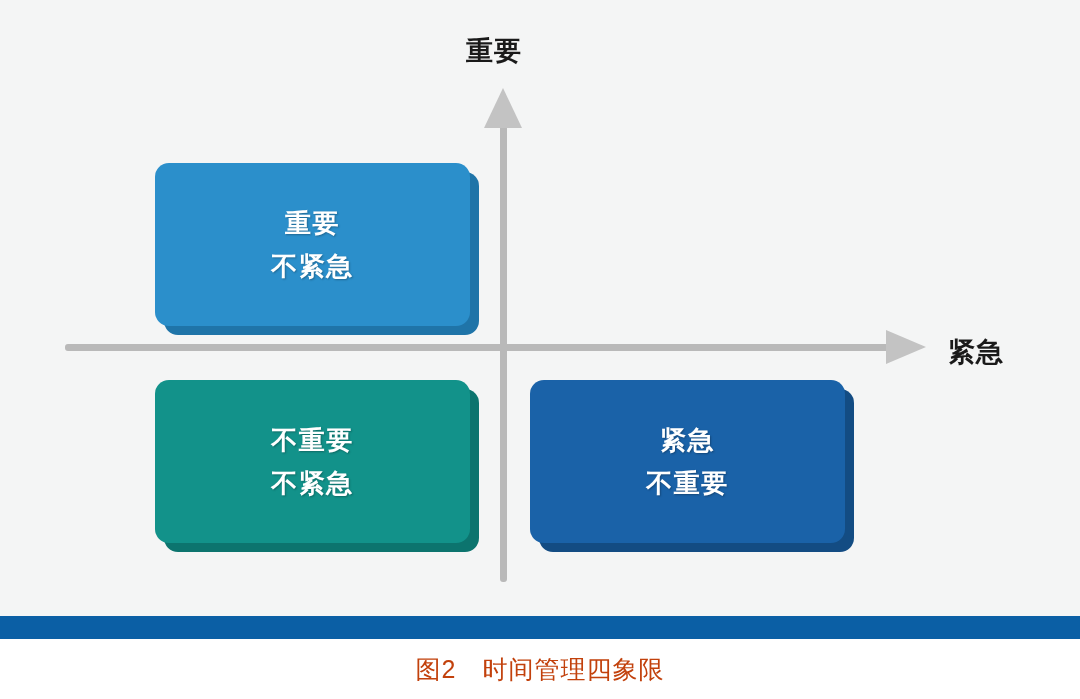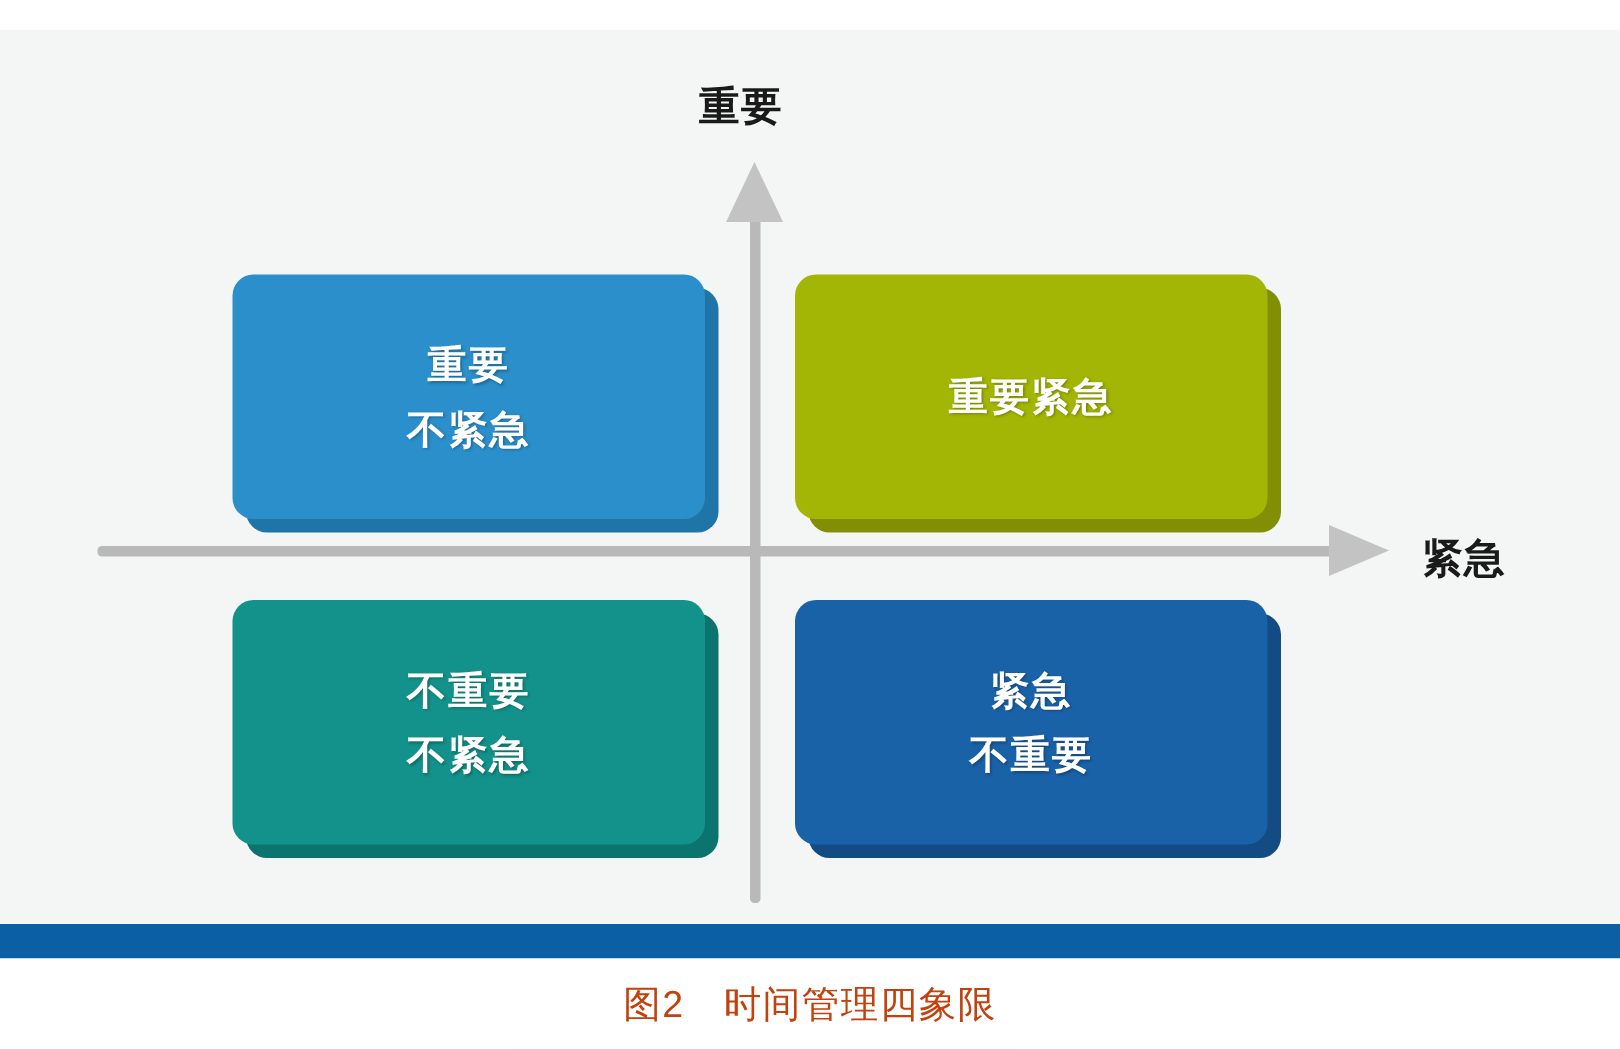--- a/index.html
+++ b/index.html
@@ -163,43 +163,37 @@
     color: #c2410c;
     letter-spacing: 1px;
     white-space: pre;
   }
 </style>
 </head>
 <body>
 
 <div id="figure-root">
 
-  <div class="diagram-plate" style="background: rgb(244, 245, 245); margin-top: 20px;">
+  <div class="diagram-plate" style="background: rgb(244, 245, 245);">
 
     <div class="axis-h-line" style="background: rgb(185, 185, 185);"></div>
     <div class="axis-h-head"></div>
     <div class="axis-v-line" style="background: rgb(185, 185, 185);"></div>
     <div class="axis-v-head"></div>
 
     <div class="axis-label axis-label-y">重要</div>
     <div class="axis-label axis-label-x">紧急</div>
 
     <div class="quad" id="quad-important-not-urgent">
       <div class="quad-shade" style="background: rgb(31, 116, 168);"></div>
       <div class="quad-face" style="background: rgb(43, 143, 203);"></div>
       <div class="quad-text">重要</div>
       <div class="quad-text">不紧急</div>
     </div>
 
-    <div class="quad" id="quad-important-urgent">
-      <div class="quad-shade" style="background: rgb(130, 143, 4);"></div>
-      <div class="quad-face" style="background: rgb(163, 181, 5);"></div>
-      <div class="quad-text">重要紧急</div>
-
-    </div>
 
     <div class="quad" id="quad-not-important-not-urgent">
       <div class="quad-shade" style="background: rgb(12, 116, 110);"></div>
       <div class="quad-face" style="background: rgb(18, 146, 138);"></div>
       <div class="quad-text">不重要</div>
       <div class="quad-text">不紧急</div>
     </div>
 
     <div class="quad" id="quad-urgent-not-important">
       <div class="quad-shade" style="background: rgb(19, 76, 131);"></div>

